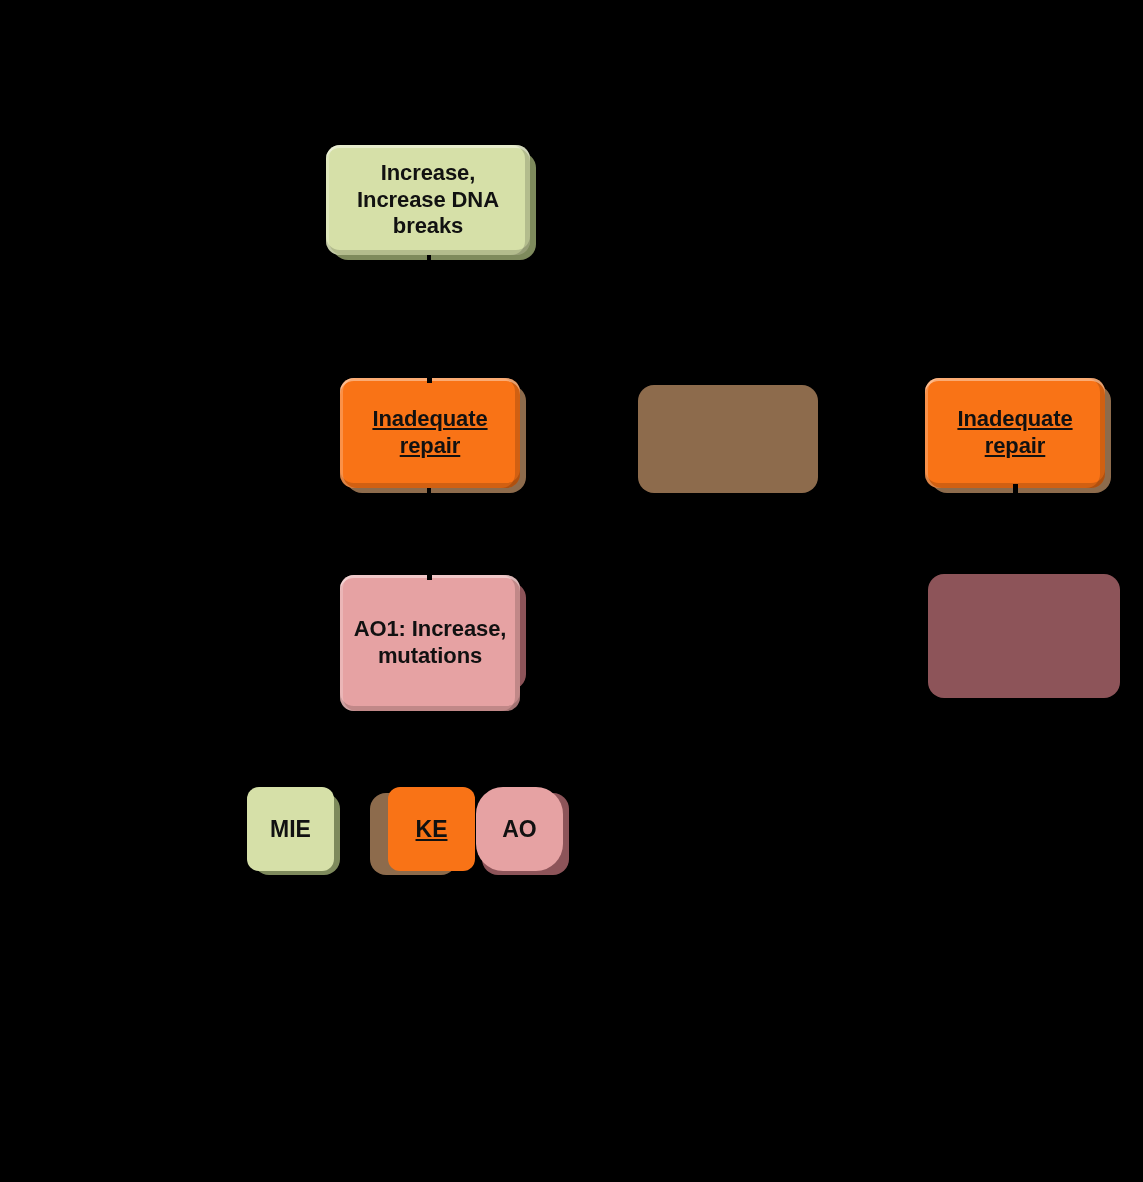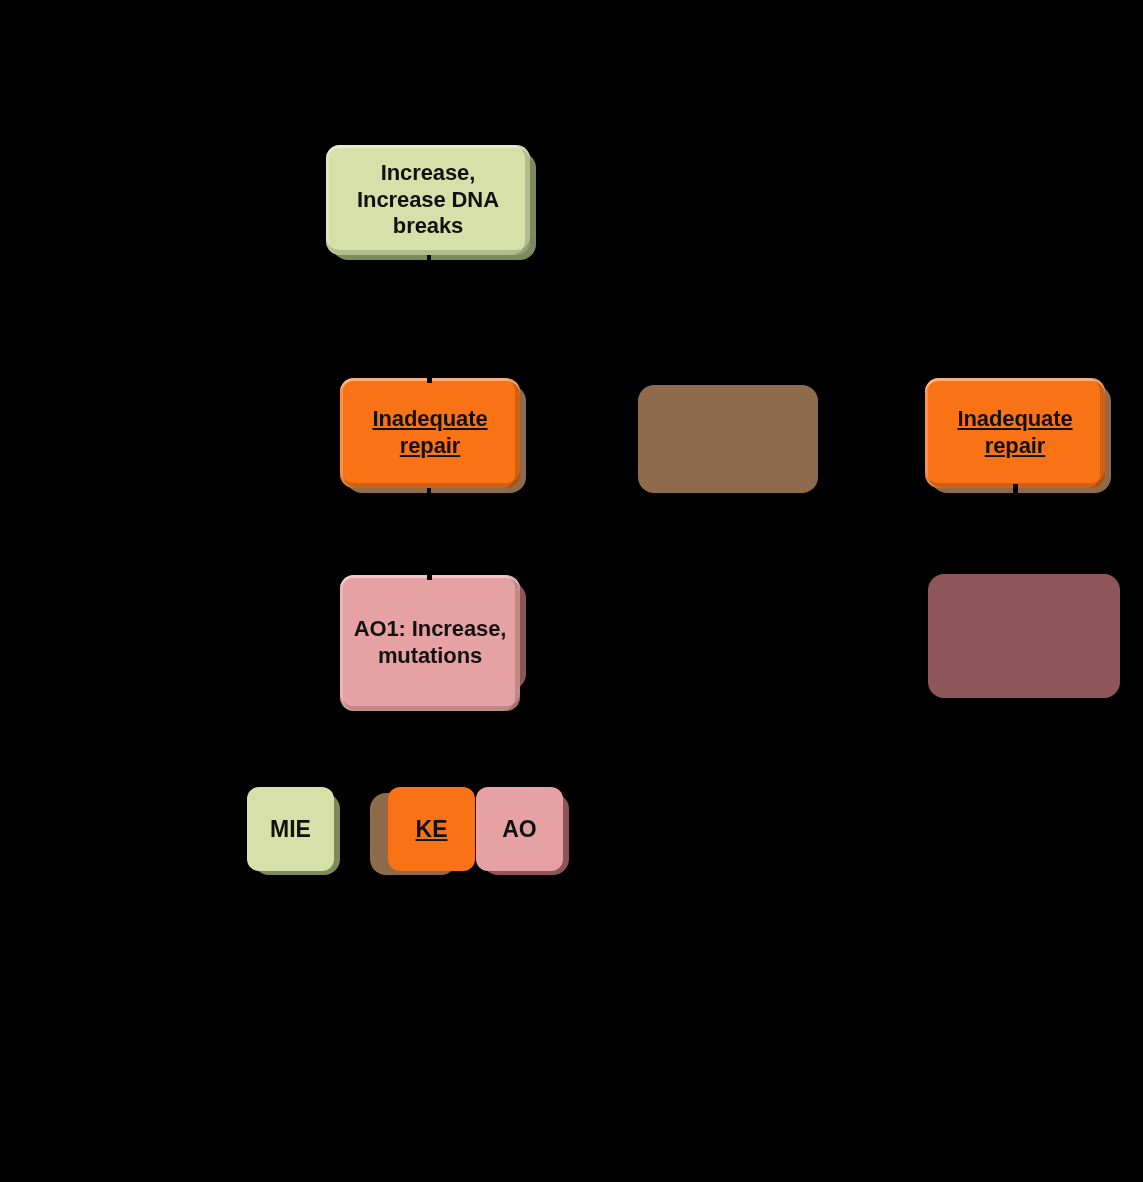--- a/index.html
+++ b/index.html
@@ -148,19 +148,19 @@
     <div class="legend-box bevel mie" style="left:247px; top:787px; width:87px; height:84px; position:absolute; z-index:5;">
       <span>MIE</span>
     </div>
 
     <div class="slab ke-slab" style="left:370px; top:793px; width:87px; height:82px;"></div>
     <div class="legend-box bevel ke" style="left:364px; top:787px; width:87px; height:84px; position:absolute; z-index:5;margin-left:24px;">
       <span>KE</span>
     </div>
 
     <div class="slab ao-slab" style="left:482px; top:793px; width:87px; height:82px;"></div>
-    <div class="legend-box bevel ao" style="left:476px; top:787px; width:87px; height:84px; position:absolute; z-index:5;">
+    <div class="legend-box bevel ao" style="left:476px; top:787px; width:87px; height:84px; position:absolute; z-index:5;border-radius:27px;">
       <span>AO</span>
     </div>
 
   </div>
 
 </div>
 
 </body></html>

